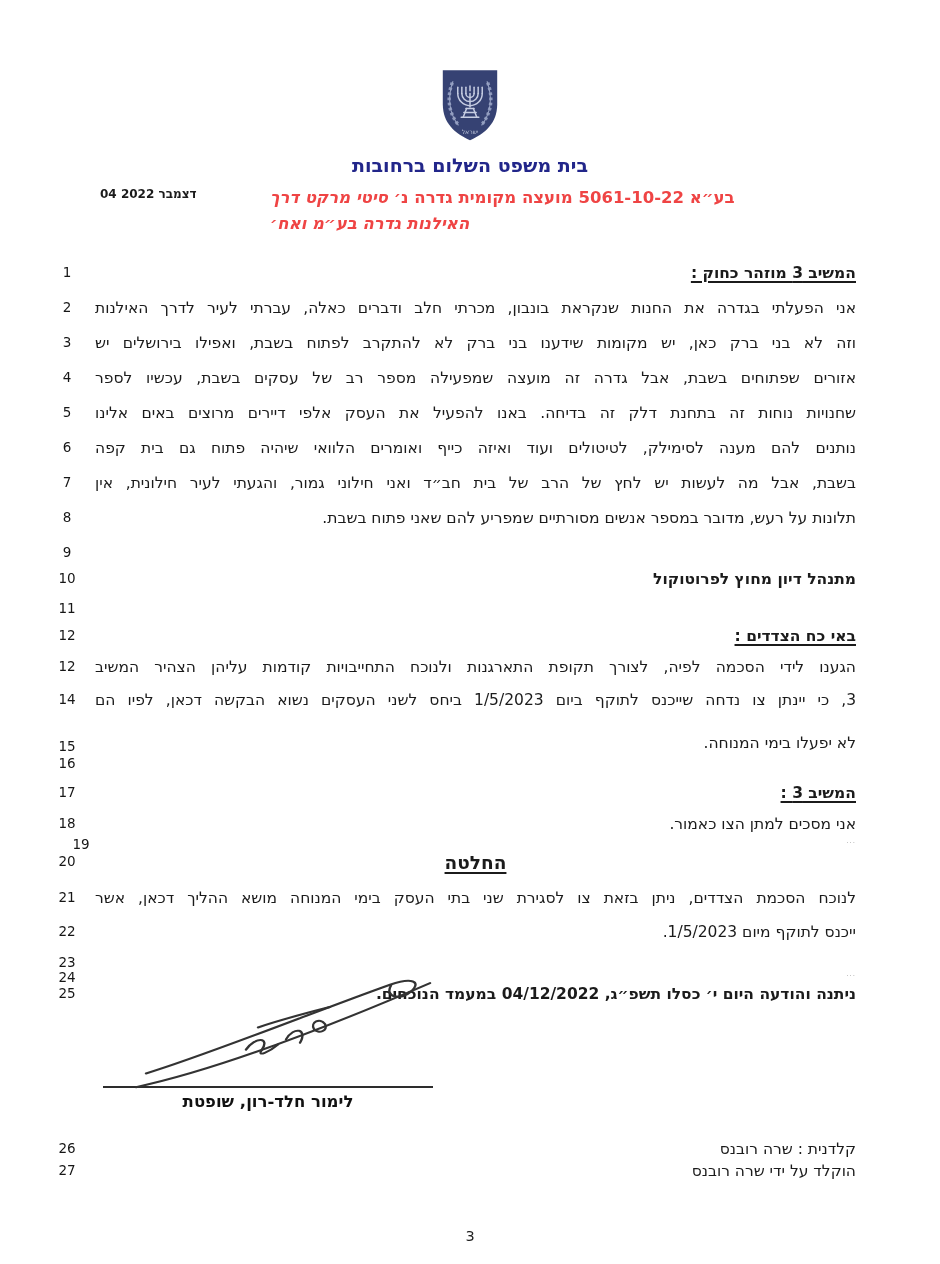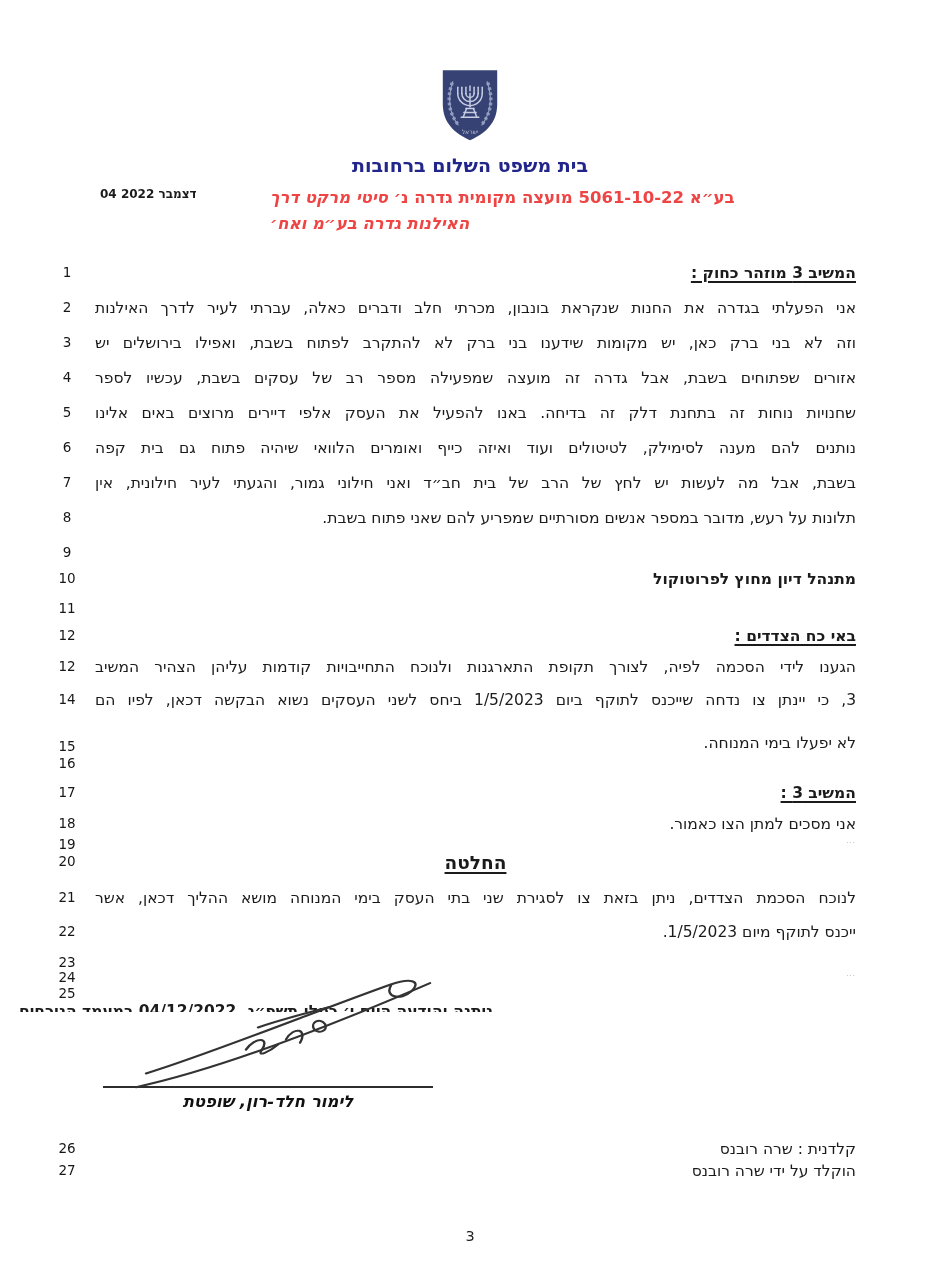--- a/index.html
+++ b/index.html
@@ -26,21 +26,21 @@
   .style-justify .line-content{text-align:justify;text-align-last:justify;}
   .style-bold .line-content{font-weight:bold;text-align:right;}
   .style-title .line-content{text-align:center;font-weight:bold;font-size:18.5px;}
   .style-artifact .line-content{text-align:right;color:#9a9a9a;font-size:7px;letter-spacing:1px;line-height:8px;padding-top:4px;}
   .style-footer .line-content{text-align:right;font-size:15.5px;}
   .u{text-decoration:underline;text-underline-offset:3px;text-decoration-thickness:1.5px;}
   
   .sig-area{position:relative;height:74px;}
   .sig-area svg{position:absolute;left:128px;top:-46px;width:320px;height:128px;}
   .sig-rule{margin-left:103px;width:330px;border-top:2px solid #2d2d2d;}
-  .judge-name{width:330px;margin-left:103px;text-align:center;direction:rtl;font-weight:bold;font-size:16.5px;padding-top:4px;color:#111;font-style:italic;}
+  .judge-name{width:330px;margin-left:103px;text-align:center;direction:rtl;font-weight:bold;font-size:16.5px;padding-top:4px;color:#111;}
   .footer-lines{margin-top:28px;}
   .footer-lines .line-row{height:22px;}
   .page-number{position:absolute;bottom:20px;left:0;width:100%;text-align:center;font-size:14.5px;color:#222;}
 </style>
 </head>
 <body>
 
 <div class="page">
 
   <div class="emblem-wrap">
@@ -152,21 +152,21 @@
         <div class="line-content"></div>
       </div>
       <div class="line-row style-heading" style="height: 31px;">
         <div class="line-num">17</div>
         <div class="line-content"><span class="u">המשיב 3 :</span></div>
       </div>
       <div class="line-row style-body" style="height: 21px;">
         <div class="line-num">18</div>
         <div class="line-content">אני מסכים למתן הצו כאמור.</div>
       </div>
-      <div class="line-row style-artifact" style="height: 17px;">
+      <div class="line-row style-artifact" style="height: 17px; padding-left: 14px;">
         <div class="line-num">19</div>
         <div class="line-content">···</div>
       </div>
       <div class="line-row style-title" style="height: 36px;">
         <div class="line-num">20</div>
         <div class="line-content"><span class="u">החלטה</span></div>
       </div>
       <div class="line-row style-justify" style="height: 34px;">
         <div class="line-num">21</div>
         <div class="line-content">לנוכח הסכמת הצדדים, ניתן בזאת צו לסגירת שני בתי העסק בימי המנוחה מושא ההליך דכאן, אשר</div>
@@ -176,21 +176,21 @@
         <div class="line-content">ייכנס לתוקף מיום 1/5/2023.</div>
       </div>
       <div class="line-row style-blank" style="height: 15px;">
         <div class="line-num">23</div>
         <div class="line-content"></div>
       </div>
       <div class="line-row style-artifact" style="height: 16px;">
         <div class="line-num">24</div>
         <div class="line-content">···</div>
       </div>
-      <div class="line-row style-bold" style="height: 28px; flex-direction: column;">
+      <div class="line-row style-bold" style="height: 28px;">
         <div class="line-num">25</div>
         <div class="line-content">ניתנה והודעה היום י׳ כסלו תשפ״ג, 04/12/2022 במעמד הנוכחים.</div>
       </div>
     </div>
 
   <div class="sig-area">
     <svg viewBox="0 0 320 150" preserveAspectRatio="none" xmlns="http://www.w3.org/2000/svg">
       <g stroke="#333" stroke-width="2.4" fill="none" stroke-linecap="round">
         <path d="M18,126 C80,104 190,52 262,22 C284,13 294,18 283,30 C273,41 256,36 263,23"></path>
         <path d="M8,142 C95,120 215,64 302,20"></path>

